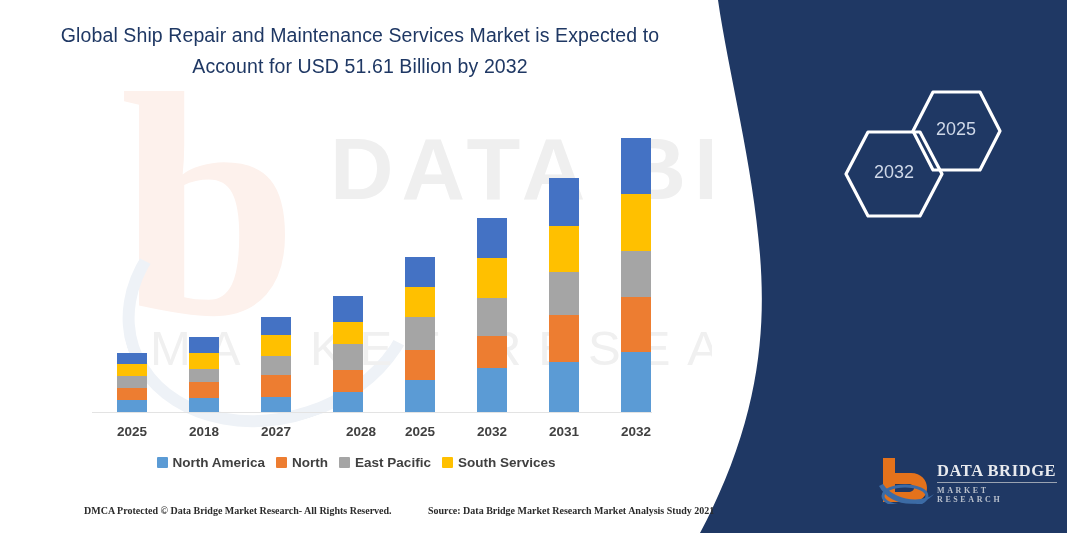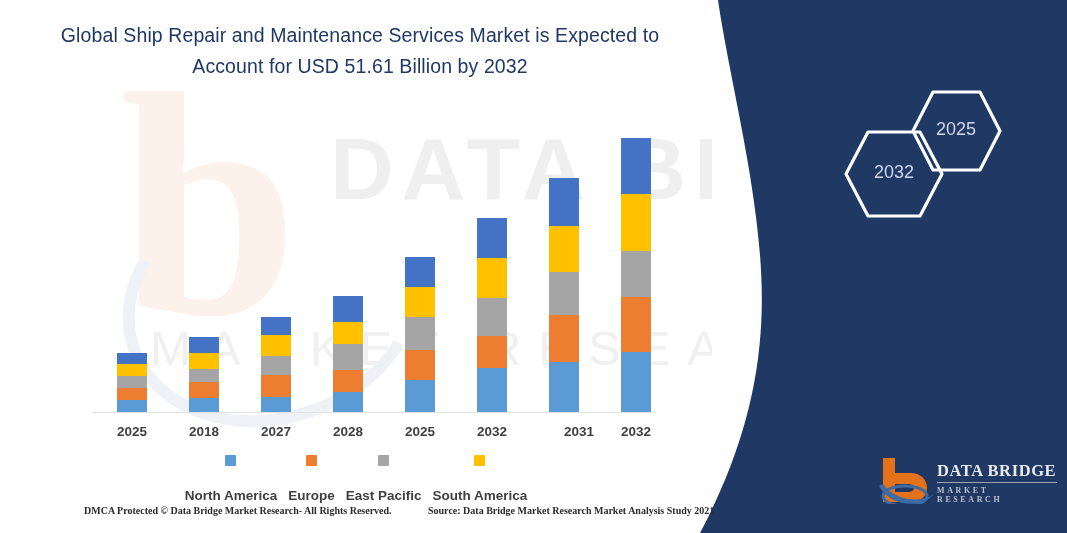--- a/index.html
+++ b/index.html
@@ -73,21 +73,21 @@
   .xlab{
     position:absolute;width:60px;text-align:center;
     font-size:13.5px;font-weight:700;color:#404040;
   }
 
   .legend{
     position:absolute;left:0;top:455px;width:712px;
     display:flex;justify-content:center;align-items:center;
     gap:11px;
   }
-  .leg-item{display:flex;align-items:center;gap:22px;flex-direction:column;}
+  .leg-item{display:flex;align-items:center;gap:5px;}
   .leg-swatch{width:11px;height:11px;border-radius:1px;display:block;}
   .leg-label{font-size:13.5px;font-weight:700;color:#404040;white-space:nowrap;}
 
   .footer{
     position:absolute;left:0;top:505px;width:712px;height:20px;
     font-family:"Liberation Serif",serif;
     font-size:10px;color:#2b2b2b;font-weight:bold;
   }
   .foot-left{position:absolute;left:84px;top:0;white-space:nowrap;}
   .foot-right{position:absolute;left:428px;top:0;white-space:nowrap;}
@@ -205,43 +205,43 @@
             <div class="seg" style="height: 57px; background: rgb(255, 192, 0);"></div>
             <div class="seg" style="height: 56px; background: rgb(68, 114, 196);"></div>
           </div>
         </div>
     </div>
 
     <div class="xlabels" id="xlabels">
         <div class="xlab" style="left: 102px;">2025</div>
         <div class="xlab" style="left: 174px;">2018</div>
         <div class="xlab" style="left: 246px;">2027</div>
-        <div class="xlab" style="left: 318px;">2028</div>
+        <div class="xlab" style="left: 331px;">2028</div>
         <div class="xlab" style="left: 390px;">2025</div>
         <div class="xlab" style="left: 462px;">2032</div>
-        <div class="xlab" style="left: 534px; text-align: right;">2031</div>
+        <div class="xlab" style="left: 534px;">2031</div>
         <div class="xlab" style="left: 606px;">2032</div>
       </div>
 
     <div class="legend" id="legend">
         <div class="leg-item">
           <span class="leg-swatch" style="background: rgb(91, 155, 213);"></span>
           <span class="leg-label">North America</span>
         </div>
         <div class="leg-item">
           <span class="leg-swatch" style="background: rgb(237, 125, 49);"></span>
-          <span class="leg-label">Europe</span>
+          <span class="leg-label">North</span>
         </div>
         <div class="leg-item">
           <span class="leg-swatch" style="background: rgb(165, 165, 165);"></span>
           <span class="leg-label">East Pacific</span>
         </div>
         <div class="leg-item">
           <span class="leg-swatch" style="background: rgb(255, 192, 0);"></span>
-          <span class="leg-label">South America</span>
+          <span class="leg-label">South Services</span>
         </div>
       </div>
 
     <div class="footer">
       <div class="foot-left">DMCA Protected © Data Bridge Market Research- All Rights Reserved.</div>
       <div class="foot-right">Source: Data Bridge Market Research  Market Analysis Study 2021</div>
     </div>
   </div>
 
   <div class="panel-content">

